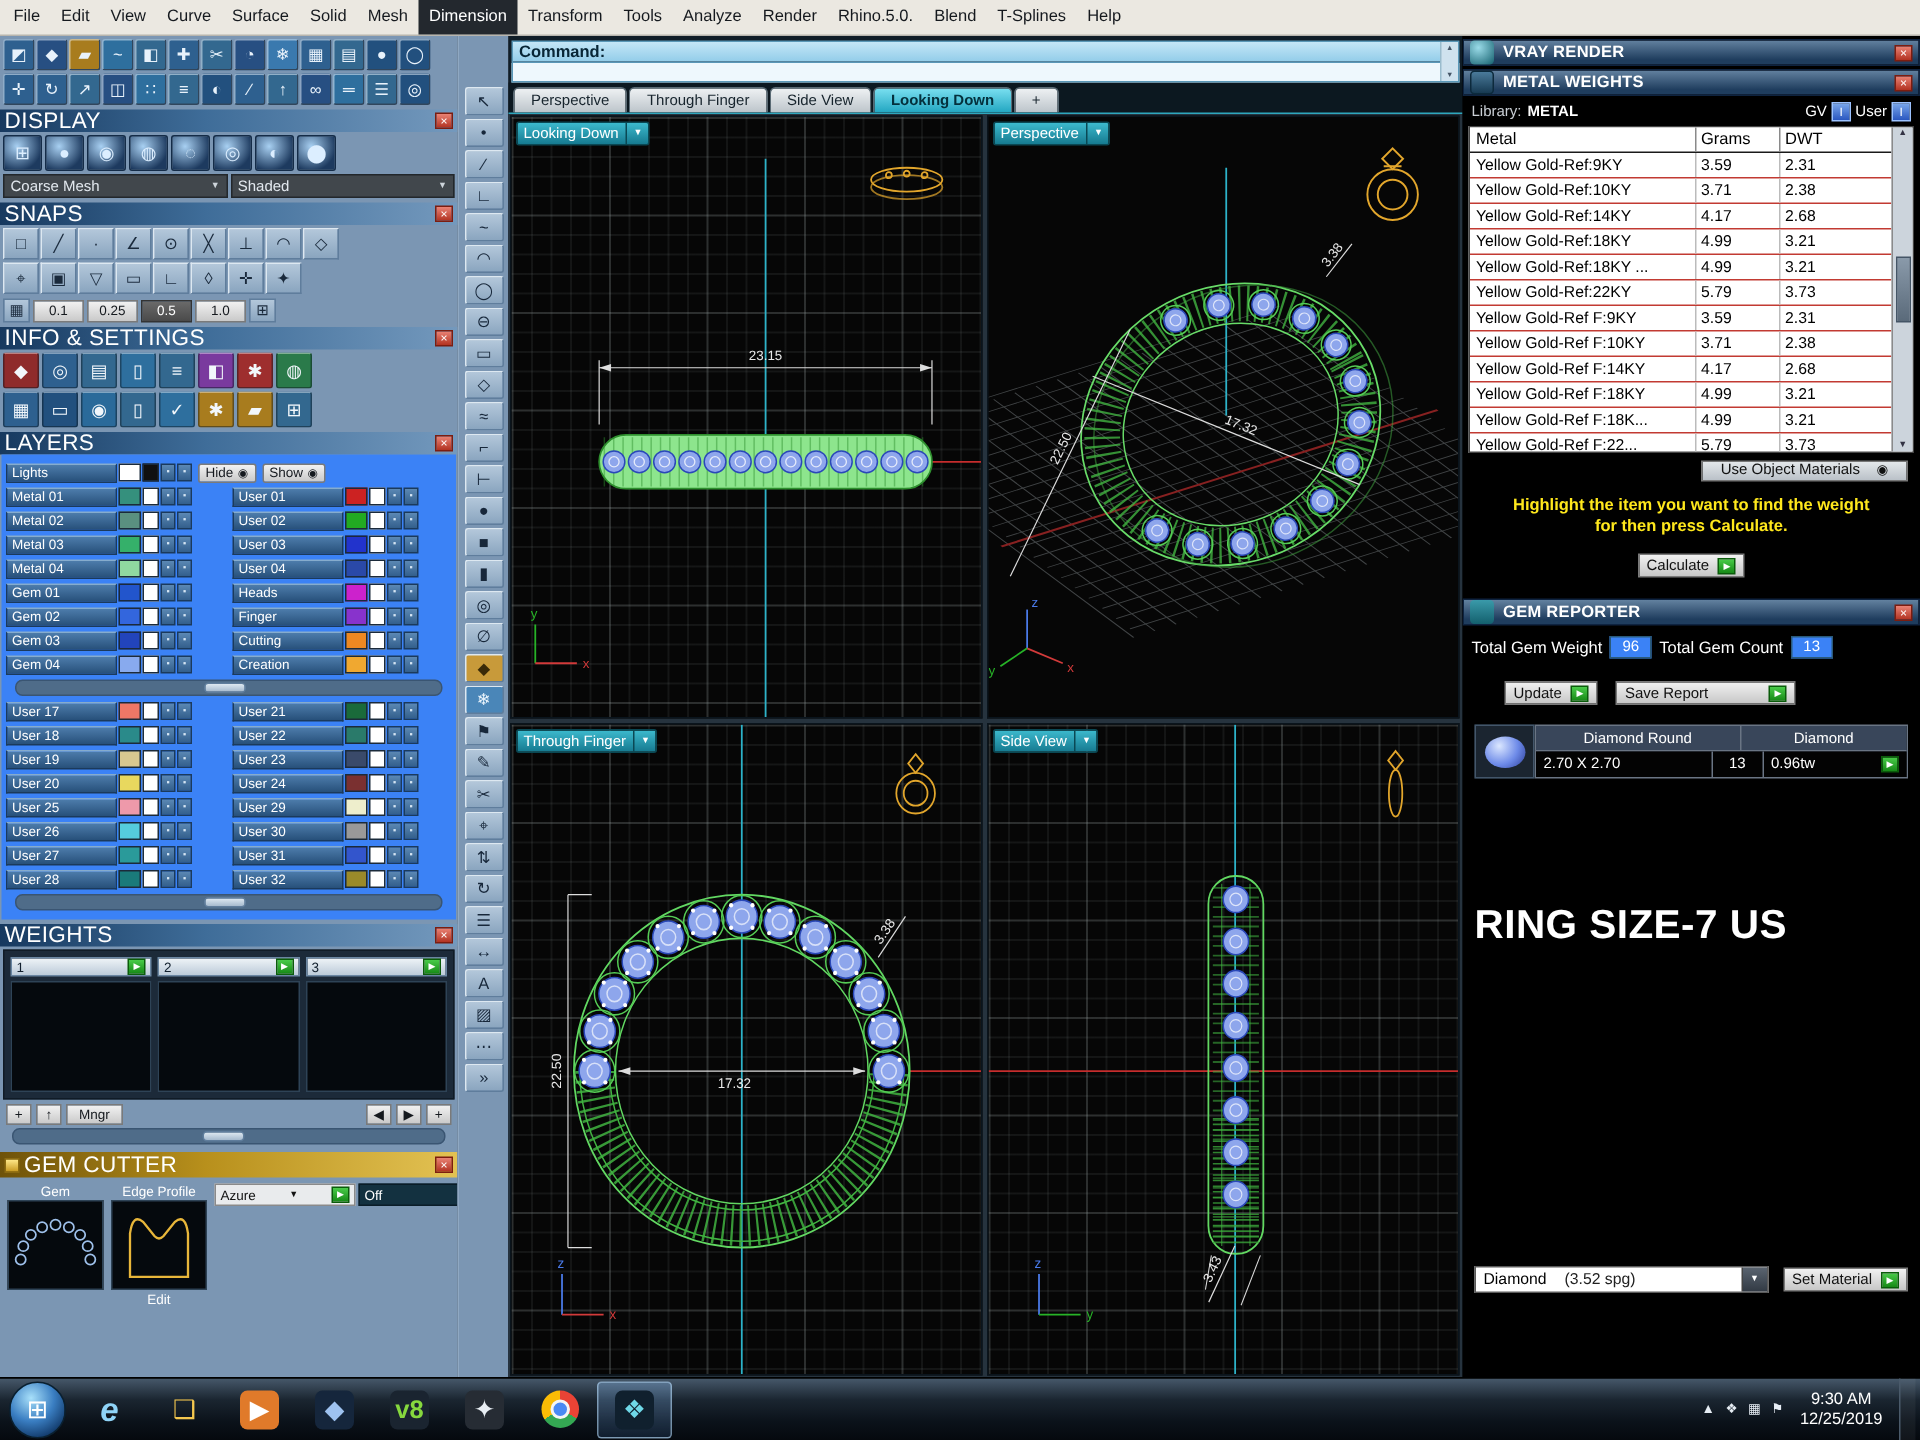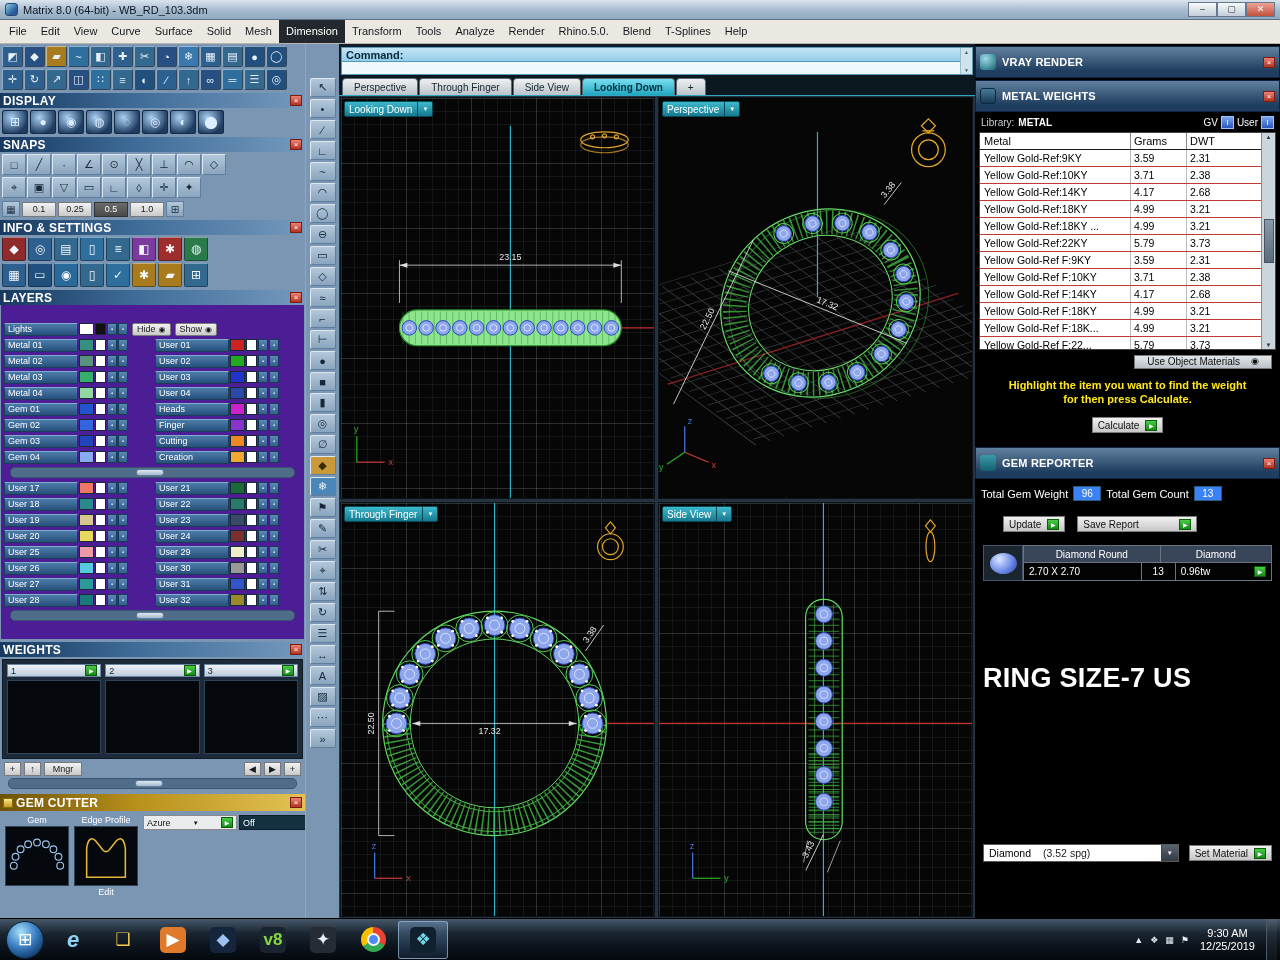--- a/index.html
+++ b/index.html
@@ -20,39 +20,39 @@
 .main{flex:1;display:flex;min-height:0}
 .lsb{width:305px;flex:none;background:#7b96b3;display:flex;flex-direction:column;overflow:hidden}
 .strip{width:34px;flex:none;background:#7b96b3;border-left:1px solid #8fa8c2;display:flex;flex-direction:column;align-items:center;padding-top:34px;gap:2px;overflow:hidden}
 .sti{width:26px;height:19px;flex:none;background:linear-gradient(#b3c7da,#8aa5bf);border:1px solid #5f7d9c;border-top-color:#dde8f1;border-left-color:#dde8f1;border-radius:2px;font-size:11px;color:#17273a;display:flex;align-items:center;justify-content:center}
 .center{width:636px;flex:none;display:flex;flex-direction:column;background:#101d27}
 .rsb{flex:1;background:#000;display:flex;flex-direction:column;overflow:hidden}
 
 .tbrow{display:flex;gap:1px;padding:2px 2px 0}
 .ti{width:21px;height:21px;flex:none;border-radius:2px;border:1px solid rgba(240,248,255,.5);border-bottom-color:#31465c;border-right-color:#31465c;font-size:11px;color:#e8f2fb;display:flex;align-items:center;justify-content:center;background:#2e608f}
 .hd{height:15px;flex:none;margin-top:3px;background:linear-gradient(90deg,#17395f,#3f6d99 45%,#7499bd);display:flex;align-items:center;padding:0 3px;gap:3px}
-.hd .t{color:#fff;font-weight:bold;font-size:12px;letter-spacing:.3px}
+.hd .t{color:#fff;font-weight:normal;font-size:15px;letter-spacing:.3px}
 .hd.gold{background:linear-gradient(90deg,#6e5208,#b8901c 45%,#e3c253);height:17px}
 .x{margin-left:auto;width:12px;height:11px;background:linear-gradient(#ea8274,#b23322);border:1px solid #7c1d10;color:#fff;font-size:8px;line-height:9px;text-align:center;flex:none}
 .hicon{width:10px;height:10px;background:linear-gradient(#ffe98a,#c89a20);border:1px solid #8a6a10;flex:none}
 .drow{display:flex;gap:2px;padding:2px 2px 0}
 .dico{width:26px;height:24px;flex:none;background:radial-gradient(circle at 35% 30%,#a8d0f2,#1d3a5f 75%);border:1px solid #142c48;border-radius:2px;color:#dceeff;font-size:12px;display:flex;align-items:center;justify-content:center}
 .ddrow{display:flex;gap:2px;padding:2px 2px 0}
 .dd{flex:1;height:16px;background:#41474c;border:1px solid #22272b;color:#e2e8ee;font-size:10px;display:flex;align-items:center;padding:0 4px}
 .dd .car{margin-left:auto;font-size:6px;color:#cdd4da}
 .srow{display:flex;gap:1px;padding:2px 2px 0}
 .si{width:24px;height:21px;flex:none;background:linear-gradient(#b3c7da,#8aa5bf);border:1px solid #5f7d9c;border-top-color:#dde8f1;border-left-color:#dde8f1;font-size:11px;color:#1a2a3c;display:flex;align-items:center;justify-content:center}
 .nrow{display:flex;gap:2px;padding:3px 2px 0;align-items:center}
 .nicon{width:18px;height:16px;background:linear-gradient(#b3c7da,#8aa5bf);border:1px solid #5f7d9c;font-size:10px;color:#1a2a3c;display:flex;align-items:center;justify-content:center}
 .nbwrap{display:flex;gap:2px}
 .nb{min-width:34px;height:15px;background:linear-gradient(#f2f2f2,#c9c9c9);border:1px solid #7a7a7a;font-size:9px;color:#15191e;display:flex;align-items:center;justify-content:center}
 .nb.active{background:linear-gradient(#6a6a6a,#4a4a4a);color:#fff;border-color:#333}
 .ii{width:24px;height:24px;flex:none;border-radius:2px;border:1px solid rgba(10,20,30,.45);border-top-color:rgba(255,255,255,.4);font-size:12px;color:#f2f7fb;display:flex;align-items:center;justify-content:center;background:#2e608f}
 
-.layers{background:#4c1d95;margin:0 1px;padding:16px 1px;flex:none}
+.layers{background:#3b82f6;margin:0 1px;padding:4px 1px;flex:none}
 .litesrow{display:flex;align-items:center}
 .lrow{display:flex;align-items:center;gap:1px;width:151px;height:16px;padding-left:2px}
 .lrow.auto{width:auto}
 .lbtn{width:74px;height:13px;flex:none;background:linear-gradient(#4d7cab,#27507a);border:1px solid #1b3a5c;border-top-color:#86accd;color:#fff;font-size:9px;line-height:11px;padding-left:3px;overflow:hidden;white-space:nowrap}
 .lsw{width:15px;height:12px;flex:none;border:1px solid #1b2a3a}
 .lsw2{width:11px;height:12px;flex:none;border:1px solid #1b2a3a;background:#fff}
 .lmi{width:10px;height:12px;flex:none;background:linear-gradient(#5b88b4,#335f8c);border:1px solid #1b3a5c;font-size:6px;color:#d6e6f4;display:flex;align-items:center;justify-content:center}
 .hsbtn{height:13px;background:linear-gradient(#f2f2f2,#c9c9c9);border:1px solid #7a7a7a;border-radius:2px;font-size:9px;color:#15191e;display:flex;align-items:center;gap:3px;padding:0 4px;margin-left:4px}
 .hsbtn .oc{font-size:8px}
 .lcols{display:flex}
@@ -89,21 +89,21 @@
 .vtab.active{background:linear-gradient(#79dff0,#22a6c1);color:#04303c;font-weight:bold}
 .vgrid{flex:1;display:grid;grid-template-columns:315px 315px;grid-template-rows:402px 1fr;gap:3px;background:#26333e;padding:1px;min-height:0}
 .vp{position:relative;background:#060606;overflow:hidden;border:1px solid #0a141c}
 .vp.gridbg{background-image:linear-gradient(rgba(150,160,160,.10) 1px,transparent 1px),linear-gradient(90deg,rgba(150,160,160,.10) 1px,transparent 1px),linear-gradient(rgba(170,180,180,.16) 1px,transparent 1px),linear-gradient(90deg,rgba(170,180,180,.16) 1px,transparent 1px);background-size:13px 13px,13px 13px,65px 65px,65px 65px}
 .vplabel{position:absolute;top:3px;left:3px;z-index:5;height:16px;display:flex;align-items:center;background:linear-gradient(#3cb9cd,#167a90);border:1px solid #0a4854;border-radius:2px;color:#fff;font-size:10px;padding:0 4px;gap:5px}
 .vplabel .car{font-size:6px;border-left:1px solid #0a4854;padding-left:4px;height:100%;display:flex;align-items:center}
 .vpsvg{position:absolute;inset:0;width:100%;height:100%}
 .dim{fill:#e9e9e9;font-size:9px;font-family:inherit}
 .axr{fill:#d23a3a;font-size:9px}.axg{fill:#27b327;font-size:9px}.axb{fill:#4a7ae8;font-size:9px}
 
-.rhd{height:32px;flex:none;background:linear-gradient(#62819f,#1f3d5e 80%);border:1px solid #0e2340;display:flex;align-items:center;gap:6px;padding:0 4px;margin-top:2px}
+.rhd{height:18px;flex:none;background:linear-gradient(#62819f,#1f3d5e 80%);border:1px solid #0e2340;display:flex;align-items:center;gap:6px;padding:0 4px;margin-top:2px}
 .ric{width:16px;height:16px;border-radius:3px;flex:none;display:flex;align-items:center;justify-content:center;font-size:9px;color:#dfffff}
 .ric.vray{background:radial-gradient(circle at 35% 30%,#9adbe8,#14606e)}
 .ric.mw{background:linear-gradient(#4a7a9a,#173a52);border:1px solid #0c2a3c}
 .ric.gr{background:linear-gradient(#3a9aaa,#14606e)}
 .rhd .t{color:#fff;font-weight:bold;font-size:11px;letter-spacing:.2px}
 .libr{height:20px;display:flex;align-items:center;gap:4px;padding:0 6px;font-size:10px;color:#c9ced4;flex:none}
 .libr .lv{color:#fff;font-weight:bold}
 .libr .rt{margin-left:auto;display:flex;align-items:center;gap:3px;color:#fff}
 .bluebox{width:13px;height:13px;background:linear-gradient(#79a6ea,#2a57c0);border:1px solid #9cc2ff;color:#fff;font-size:8px;display:flex;align-items:center;justify-content:center}
 .mtable{margin:0 4px;display:flex;flex:none;background:#fff;border:1px solid #444}
@@ -162,29 +162,20 @@
 .tray{margin-left:auto;display:flex;align-items:center;gap:7px;padding-right:3px}
 .trayic{color:#e6edf4;font-size:9px}
 .clock{color:#fff;font-size:11px;line-height:13px;text-align:center;padding:0 4px}
 .showdesk{width:11px;height:42px;border-left:1px solid #4a5a6a;background:rgba(255,255,255,.05)}
 </style>
 </head>
 <body>
 
 <div class="screen">
 
-  <div class="titlebar">
-    <div class="appico"></div>
-    <span class="wtitle">Matrix 8.0 (64-bit) - WB_RD_103.3dm</span>
-    <div class="winbtns">
-      <div class="wb">–</div>
-      <div class="wb">▢</div>
-      <div class="wb close">✕</div>
-    </div>
-  </div>
 
   <div class="menubar">
 
   <span class="mi">File</span>
       <span class="mi">Edit</span>
       <span class="mi">View</span>
       <span class="mi">Curve</span>
       <span class="mi">Surface</span>
       <span class="mi">Solid</span>
       <span class="mi">Mesh</span>
@@ -243,20 +234,30 @@
 
       <div class="dico">⊞</div>
           <div class="dico">●</div>
           <div class="dico">◉</div>
           <div class="dico">◍</div>
           <div class="dico">◌</div>
           <div class="dico">◎</div>
           <div class="dico">◐</div>
           <div class="dico">⬤</div>
         </div>
+      <div class="ddrow">
+        <div class="dd">
+          <span>Coarse Mesh</span>
+          <span class="car">▼</span>
+        </div>
+        <div class="dd">
+          <span>Shaded</span>
+          <span class="car">▼</span>
+        </div>
+      </div>
 
       <div class="hd">
         <span class="t">SNAPS</span>
         <span class="x">×</span>
       </div>
       <div class="srow">
 
       <div class="si">□</div>
           <div class="si">╱</div>
           <div class="si">·</div>

